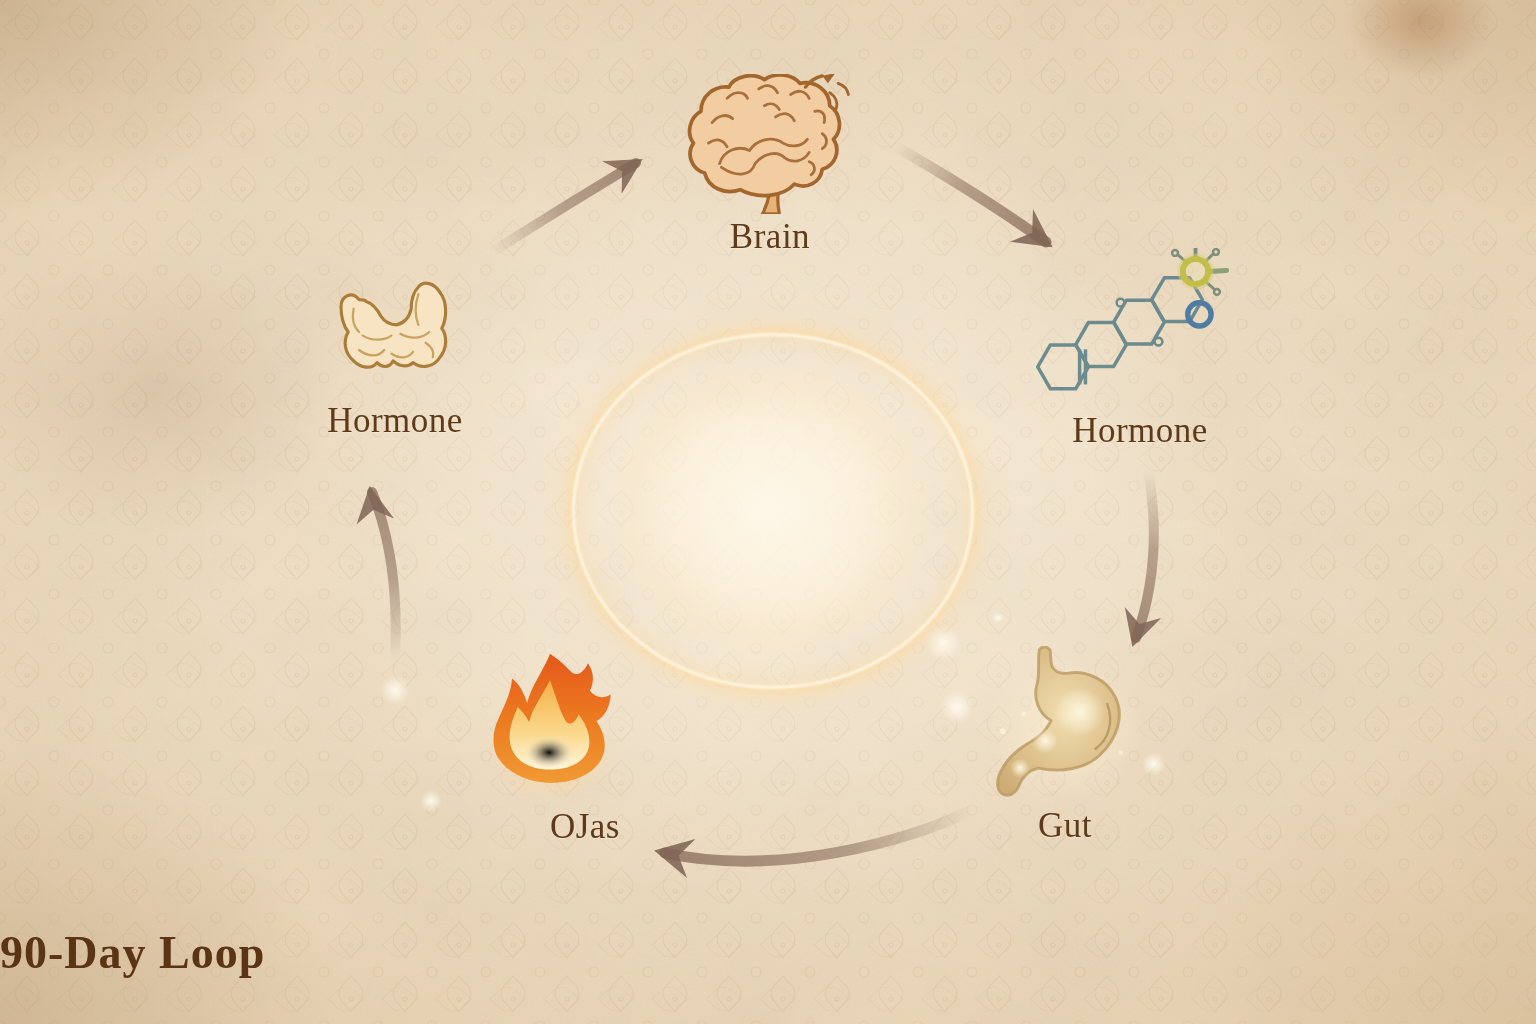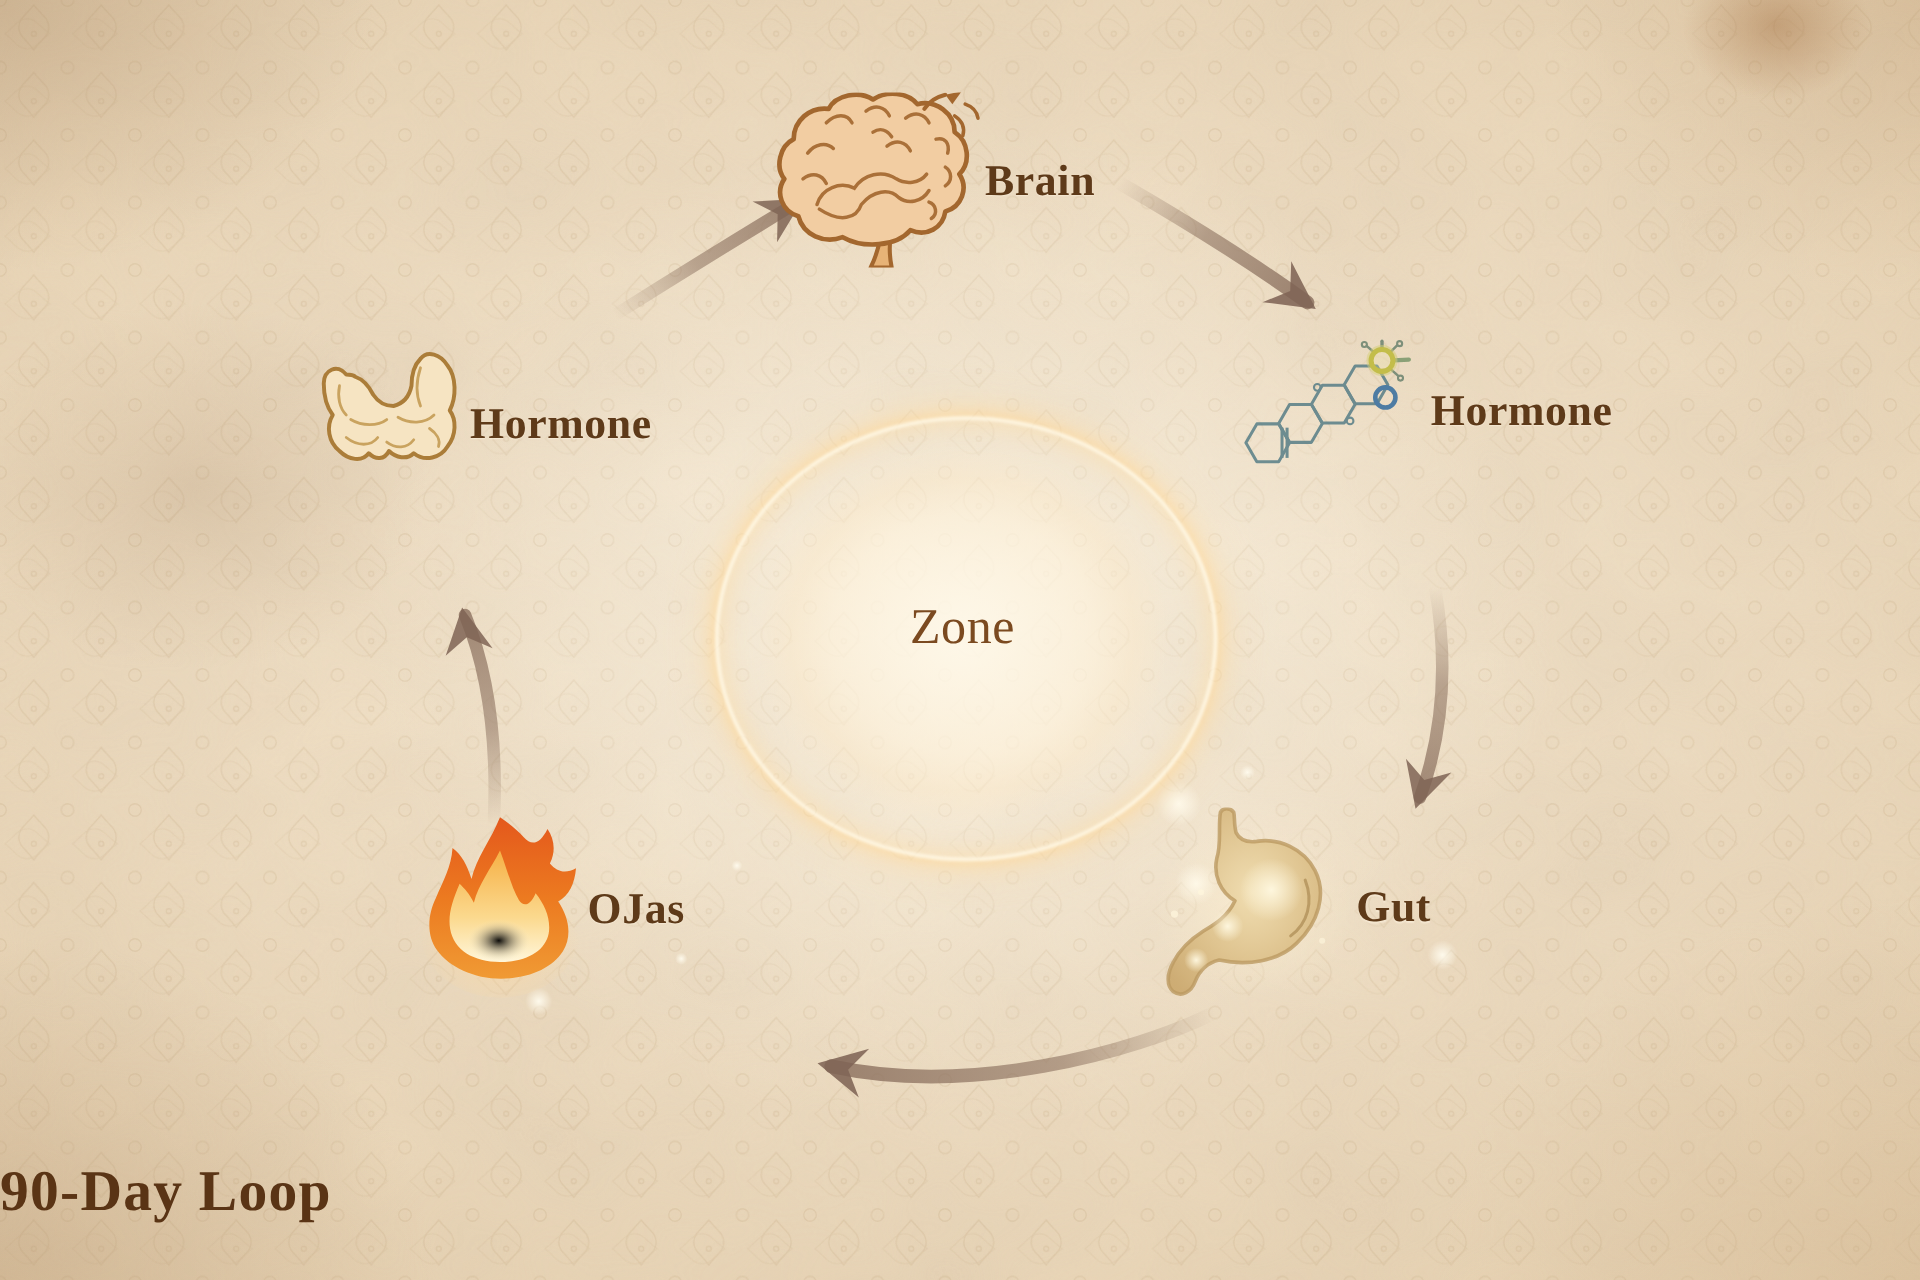--- a/index.html
+++ b/index.html
@@ -30,21 +30,21 @@
     position:absolute;left:572px;top:333px;width:396px;height:350px;border-radius:50%;z-index:3;
     border:3px solid rgba(255,247,226,0.95);
     box-shadow:0 0 16px rgba(255,214,148,0.85), 0 0 38px rgba(255,214,148,0.45),
                inset 0 0 22px rgba(255,218,155,0.6);
     filter:blur(1.2px);
   }
   .zone-text{
     position:absolute;left:570px;top:477px;width:400px;z-index:4;
     text-align:center;color:#7b4a20;font-size:40px;line-height:1.2;letter-spacing:0.5px;
   }
-  .node{position:absolute;z-index:4;display:flex;flex-direction:row;align-items:center;font-weight:bold;}
+  .node{position:absolute;z-index:4;display:flex;flex-direction:column;align-items:center;}
   .node .label{
     color:#5e3a19;font-size:35px;line-height:1.2;letter-spacing:0.5px;text-align:center;
     text-shadow:0 1px 1px rgba(255,245,228,0.5);
   }
   .label-ojas{font-size:38px;letter-spacing:-1px;}
   .loop-title{
     position:absolute;left:0;top:926px;width:1536px;z-index:4;text-align:left;
     color:#5a3415;font-size:46px;font-weight:600;letter-spacing:1px;
   }
   .spark{position:absolute;border-radius:50%;z-index:3;pointer-events:none;
@@ -89,21 +89,20 @@
   <div class="spark" style="left:420px;top:790px;width:22px;height:22px;"></div>
   <div class="spark" style="left:940px;top:690px;width:34px;height:34px;"></div>
   <div class="spark" style="left:1142px;top:752px;width:24px;height:24px;"></div>
   <div class="spark" style="left:540px;top:762px;width:10px;height:10px;"></div>
   <div class="spark" style="left:585px;top:688px;width:9px;height:9px;"></div>
   <div class="spark" style="left:992px;top:612px;width:12px;height:12px;"></div>
 
   <div class="zone-glow"></div>
   <div class="zone-ring"></div>
   <div class="zone-text">
-    <div>Zone</div>
   </div>
 
   <svg class="arrows" width="1536" height="1024" viewBox="0 0 1536 1024">
     <defs>
       <linearGradient id="a1g" gradientUnits="userSpaceOnUse" x1="395" y1="660" x2="370" y2="492">
         <stop offset="0" stop-color="#8d7260" stop-opacity="0"></stop>
           <stop offset="0.45" stop-color="#8d7260" stop-opacity="0.55"></stop>
           <stop offset="1" stop-color="#8d7260" stop-opacity="0.8"></stop>
       </linearGradient>
       <linearGradient id="a2g" gradientUnits="userSpaceOnUse" x1="492" y1="252" x2="638" y2="162">
@@ -231,21 +230,21 @@
         <path d="M 30,80 C 40,88 52,88 58,80"></path>
         <path d="M 66,84 C 74,90 84,90 90,82"></path>
         <path d="M 34,64 C 44,70 58,70 66,64"></path>
         <path d="M 76,62 C 86,68 100,68 108,60"></path>
         <path d="M 104,72 C 110,76 114,82 112,88"></path>
       </g>
     </svg>
     <div class="label" style="margin-top:14px;">Hormone</div>
   </div>
 
-  <div class="node" style="left:330px;top:648px;width:290px;">
+  <div class="node" style="left:330px;top:648px;width:290px;align-items:flex-end;">
     <svg width="140" height="152" viewBox="0 0 140 160">
       <defs>
         <radialGradient id="fireGlow" cx="50%" cy="60%" r="50%">
           <stop offset="0" stop-color="#ffd9a0" stop-opacity="0.7"></stop>
             <stop offset="1" stop-color="#ffd9a0" stop-opacity="0"></stop>
         </radialGradient>
         <linearGradient id="fireOuter" x1="0" y1="0" x2="0" y2="1">
           <stop offset="0" stop-color="#e4581c"></stop>
             <stop offset="0.5" stop-color="#ec7a20"></stop>
             <stop offset="1" stop-color="#f09a34"></stop>

